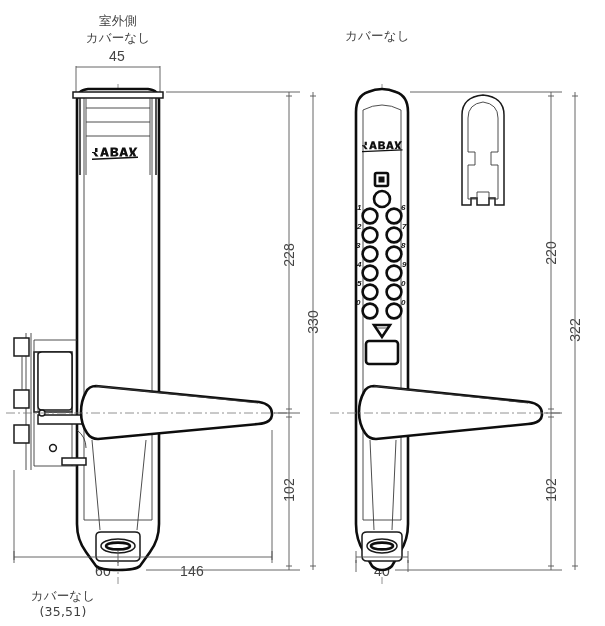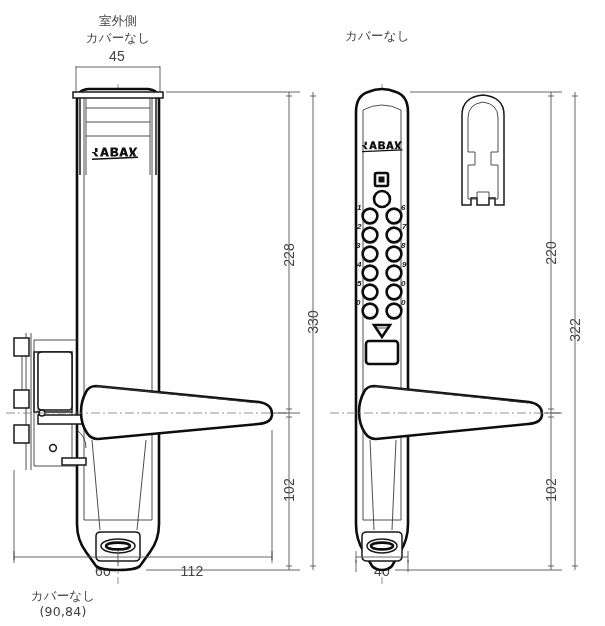--- a/index.html
+++ b/index.html
@@ -57,23 +57,23 @@
 
 <div id="stage">
 
   <div class="lbl jp center" style="left:118px; top:13px;">室外側</div>
   <div class="lbl jp center" style="left:118px; top:30px;">カバーなし</div>
   <div class="lbl jp" style="left:345px; top:28px;">カバーなし</div>
 
   <div class="lbl num center" style="left:117px; top:48px;">45</div>
 
   <div class="lbl num center" style="left:60px; top:563px;margin-left:43px;">60</div>
-  <div class="lbl num center" style="left:192px; top:563px;">112</div>
+  <div class="lbl num center" style="left:192px; top:563px;">146</div>
   <div class="lbl jp center" style="left:63px; top:588px;">カバーなし</div>
-  <div class="lbl jp center" style="left:63px; top:604px;">(90,84)</div>
+  <div class="lbl jp center" style="left:63px; top:604px;">(35,51)</div>
 
   <div class="lbl num center" style="left:382px; top:563px;">40</div>
 
   <div class="vwrap" style="left:289px; top:255px;">
     <span class="vtxt">228</span>
   </div>
   <div class="vwrap" style="left:289px; top:490px;">
     <span class="vtxt">102</span>
   </div>
   <div class="vwrap" style="left:313px; top:322px;">

